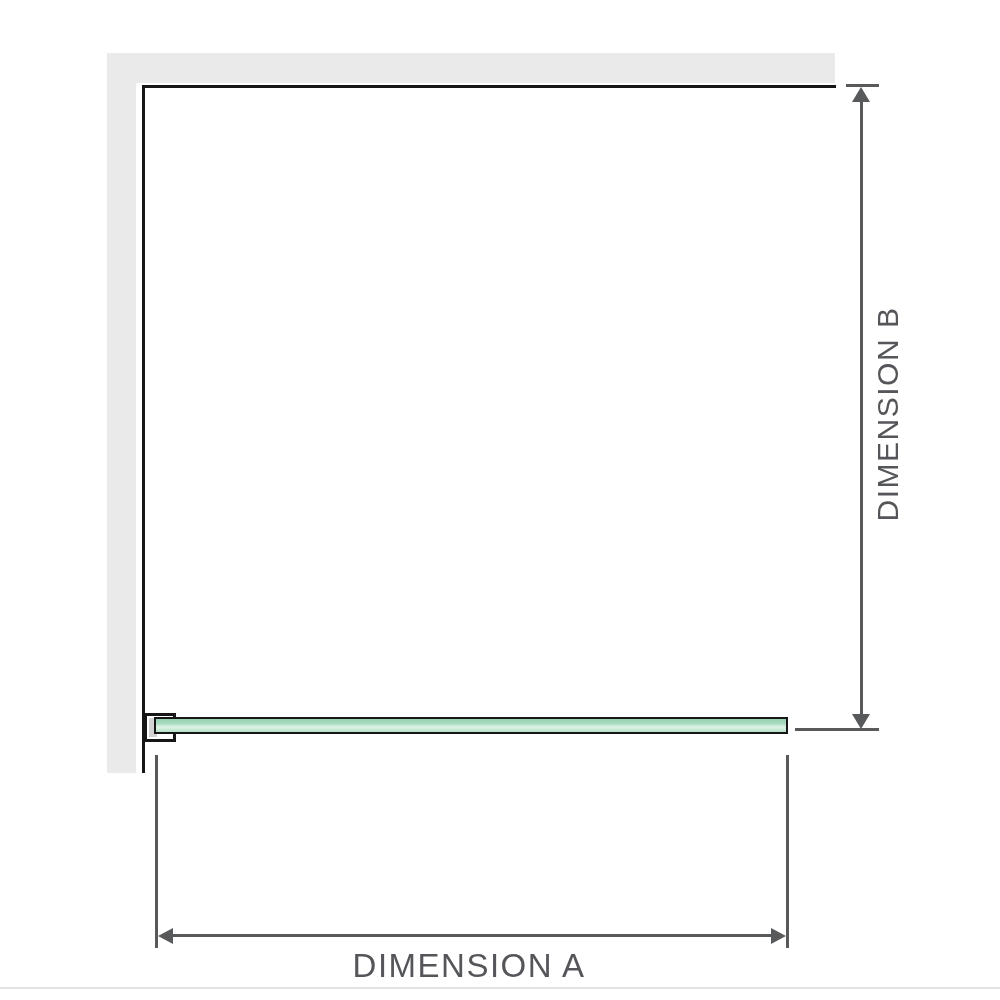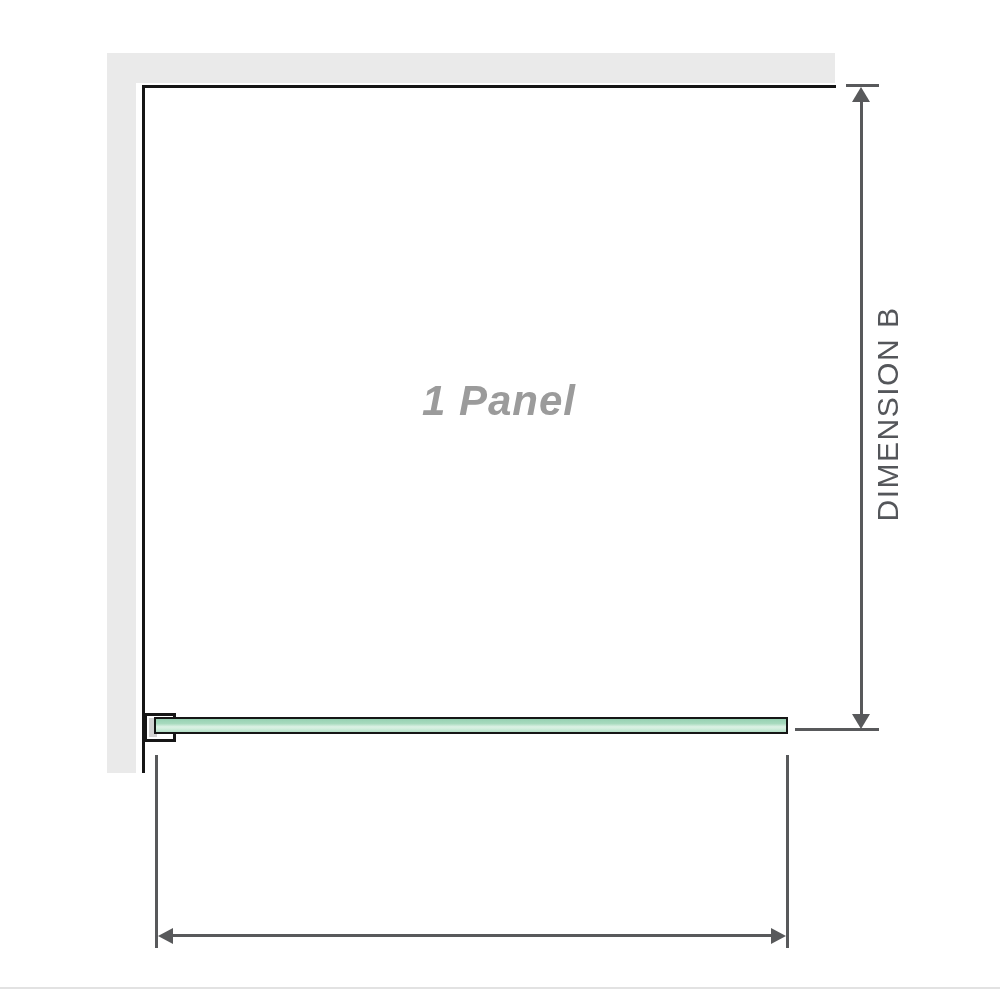--- a/index.html
+++ b/index.html
@@ -109,34 +109,34 @@
 <body>
 
 <div id="stage">
 
   <div class="abs wall-top"></div>
   <div class="abs wall-left"></div>
 
   <div class="abs outline-top"></div>
   <div class="abs outline-left"></div>
 
-  <div class="abs panel-label">1 Panel</div>
 
   <div class="abs bracket"></div>
   <div class="abs bracket-shadow"></div>
   <div class="abs glass"></div>
 
   <div class="abs dim dim-b-tick-top"></div>
   <div class="abs dim dim-b-tick-bottom"></div>
   <div class="abs dim dim-b-line"></div>
   <div class="abs arrow arrow-up"></div>
   <div class="abs arrow arrow-down"></div>
   <div class="abs dim-label dim-b-label">DIMENSION B</div>
 
   <div class="abs dim ext-left"></div>
   <div class="abs dim ext-right"></div>
   <div class="abs dim dim-a-line"></div>
   <div class="abs arrow arrow-left"></div>
   <div class="abs arrow arrow-right"></div>
+  <div class="abs dim-label dim-a-label">DIMENSION A</div>
 
   <div class="abs bottom-rule"></div>
 
 </div>
 
 </body></html>

